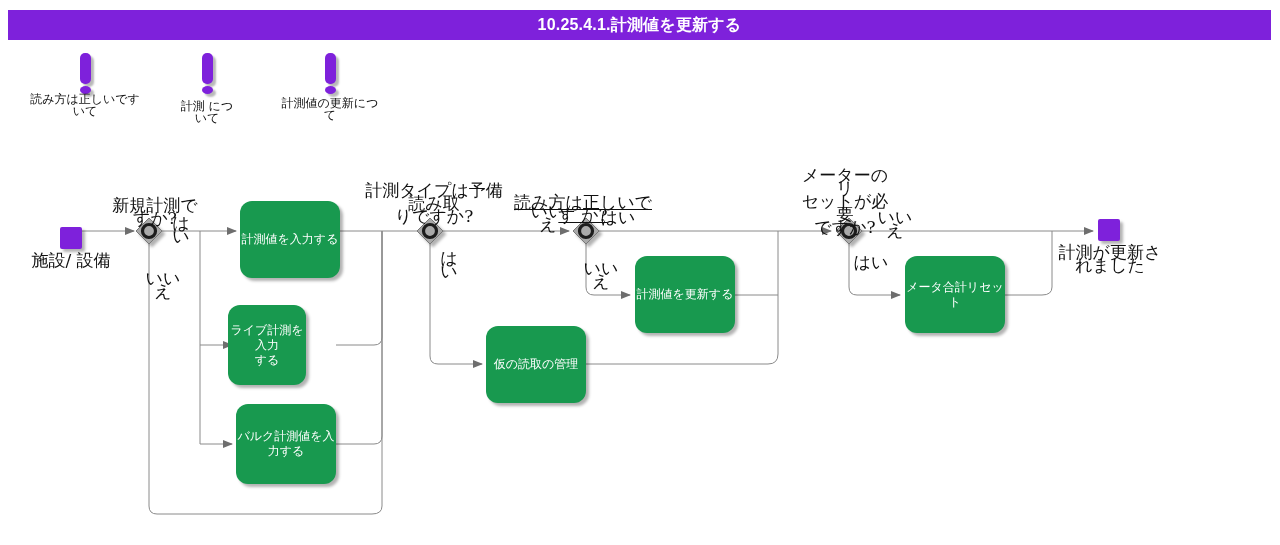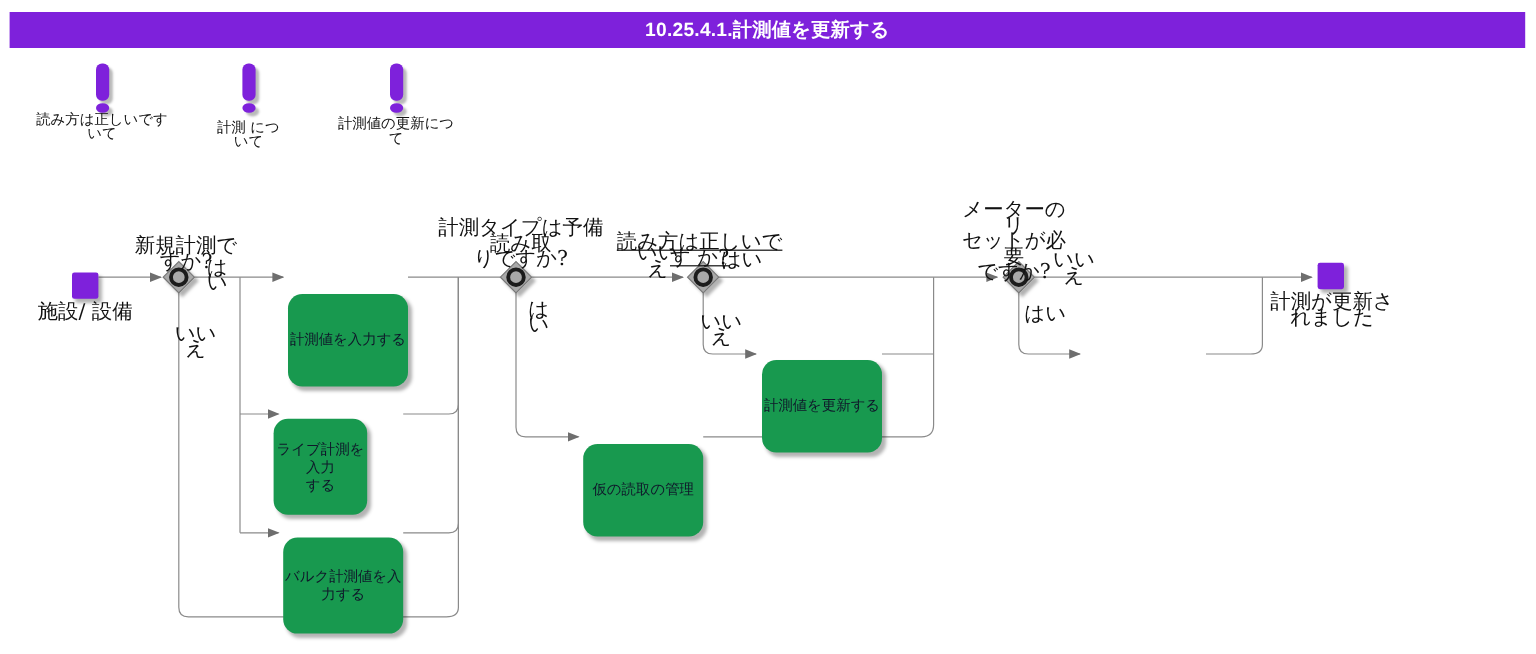--- a/index.html
+++ b/index.html
@@ -35,23 +35,22 @@
   .terminal{
     position:absolute;width:22px;height:22px;border-radius:2px;
     background:var(--accent-purple,#7E21DB);
     box-shadow:3px 3px 3px rgba(0,0,0,0.3);
   }
   .activity{
     position:absolute;border-radius:12px;
     background:var(--activity-green,#18994F);
     box-shadow:3px 3px 3px rgba(0,0,0,0.3);
     display:flex;align-items:center;justify-content:center;
-    font-size:12px;line-height:15px;color:#0f172a;text-align:center;
+    font-size:12px;line-height:15px;color:#ffffff;text-align:center;
     white-space:pre-line;
-    margin-top:44px;
   }
   .flow-label{
     position:absolute;font-size:17px;line-height:13px;text-align:center;
     white-space:pre-line;color:#111;
   }
 
   
   #edges{position:absolute;left:0;top:0;width:1280px;height:545px;}
   .edge{stroke:var(--line-gray,#8a8a8a);stroke-width:1;fill:none;}
   .gw-diamond{fill:var(--gateway-gray,#A9A9A9);stroke:#787878;stroke-width:1;}
@@ -138,20 +137,22 @@
   <div class="terminal" style="left:1098px;top:219px;"></div>
   <div class="flow-label" style="left:1050px;top:246px;width:120px;">計測が更新されました</div>
 
   <div class="activity" style="left:240px;top:201px;width:100px;height:77px;">計測値を入力する</div>
   <div class="activity" style="left:228px;top:305px;width:78px;height:80px;">ライブ計測を入力
 する</div>
   <div class="activity" style="left:486px;top:326px;width:100px;height:77px;">仮の読取の管理</div>
   <div class="activity" style="left:236px;top:404px;width:100px;height:80px;">バルク計測値を入
 力する</div>
   <div class="activity" style="left:635px;top:256px;width:100px;height:77px;">計測値を更新する</div>
+  <div class="activity" style="left:905px;top:256px;width:100px;height:77px;">メータ合計リセッ
+ト</div>
 
   <div class="flow-label" style="left:105px;top:199px;width:100px;">新規計測ですか?</div>
   <div class="flow-label" style="left:364px;top:184px;width:140px;">計測タイプは予備読み取
 りですか?</div>
   <div class="flow-label" style="left:513px;top:196px;width:140px;text-decoration:underline;">読み方は正しいです か?</div>
   <div class="flow-label" style="left:795px;top:169px;width:100px;">メーターのリ
 セットが必要
 ですか?</div>
 
   <div class="flow-label" style="left:166px;top:217px;width:30px;">はい</div>

